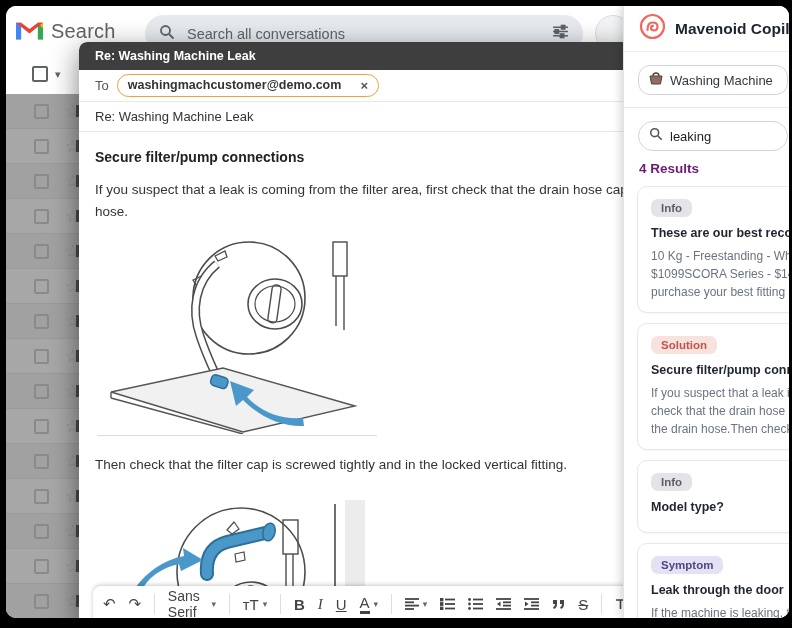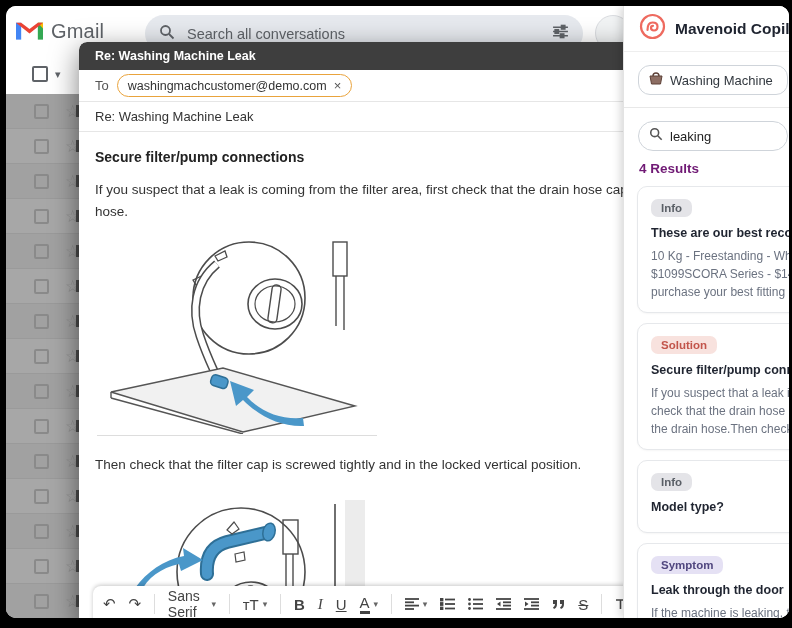--- a/index.html
+++ b/index.html
@@ -34,22 +34,22 @@
   .row-frag { position:absolute; left:70px; top:11px; width:3px; height:12px; background:#4b4b4b; }
 
   
   .compose { position:absolute; left:73px; top:36px; width:562px; bottom:-4px;
     background:#fff; box-shadow:0 8px 28px rgba(0,0,0,.5); border-radius:8px 8px 0 0; overflow:hidden; }
   .cmp-header { height:28px; background:#3e3e3e; color:#fff; display:flex; align-items:center;
     padding:0 16px; font-size:12.5px; font-weight:bold; border-radius:8px 8px 0 0; }
   .cmp-to { height:32px; display:flex; align-items:center; gap:8px; padding:0 16px;
     border-bottom:1px solid #e6e6e6; }
   .cmp-to-label { font-size:13px; color:#555; }
-  .chip { display:flex; align-items:center; gap:7px; border:1px solid #e9a33c; border-radius:14px;
-    padding:3px 10px; font-size:12.5px; color:#333; }
+  .chip { display:flex; gap:19px; border:1px solid #e9a33c; border-radius:14px;
+    padding:3px 10px; font-size:12.5px; color:#333;font-weight:bold; }
   .chip-x { font-size:13px; color:#555; cursor:pointer; }
   .cmp-subject { height:30px; display:flex; align-items:center; padding:0 16px;
     font-size:13px; color:#333; border-bottom:1px solid #e6e6e6; }
   .cmp-body { padding:13px 16px 0 16px; color:#222; }
   .body-h { font-size:14px; font-weight:bold; margin:4px 0 14px; }
   .body-p { font-size:13.5px; color:#333; line-height:1.65; }
   .body-p .pline { white-space:nowrap; overflow:hidden; display:block; }
   .illus { position:relative; background:#fff; }
   .illus-1 { width:280px; height:196px; margin:16px 0 18px 2px; border-bottom:1px solid #ddd; }
   .illus-2 { width:250px; height:108px; margin:16px 0 0 28px; }
@@ -106,21 +106,21 @@
   <div class="gm-header">
     <div class="gm-logo">
       <span>
         <svg width="27" height="21" viewBox="0 0 24 18">
           <rect x="0" y="3" width="4.6" height="15" fill="#4285f4"></rect>
           <rect x="19.4" y="3" width="4.6" height="15" fill="#34a853"></rect>
           <path d="M19.4,3 L24,3 L24,8 Z" fill="#fbbc04"></path>
           <path d="M0,3 L4.6,3 L12,8.6 L19.4,3 L24,3 L12,12.6 Z" fill="#ea4335"></path>
         </svg>
       </span>
-      <span class="gm-logo-text">Gmail</span>
+      <span class="gm-logo-text">Search</span>
     </div>
     <div class="gm-search">
       <span>
         <svg width="16" height="16" viewBox="0 0 16 16" fill="none" stroke="#5f6368" stroke-width="1.8">
           <circle cx="6.5" cy="6.5" r="4.5"></circle>
               <line x1="10" y1="10" x2="14.5" y2="14.5"></line>
         </svg>
       </span>
       <span class="gm-search-text">Search all conversations</span>
       <span>
@@ -266,21 +266,21 @@
           <path d="M120 24 C98 42 94 70 103 96 C110 117 116 128 121 140" stroke="#4c4c4c" stroke-width="9"></path>
           <path d="M120 24 C98 42 94 70 103 96 C110 117 116 128 121 140" stroke="#ffffff" stroke-width="6"></path>
           <polygon points="14,152 126,128 258,166 146,192" fill="#f1f1f1" stroke="#555" stroke-width="1.4"></polygon>
           <line x1="14" y1="152" x2="14" y2="158" stroke="#555" stroke-width="1.4"></line>
           <line x1="14" y1="158" x2="146" y2="194" stroke="#555" stroke-width="1.4"></line>
           <rect x="114" y="136" width="17" height="11" rx="4" fill="#4a97c9" stroke="#2e6f96" stroke-width="1.5" transform="rotate(18 122 141)"></rect>
           <path d="M206 178 C184 180 164 172 150 157 L157 150 L133 141 L139 166 L146 160 C161 175 182 187 207 186 Z" fill="#4a97c9"></path>
         </svg>
       </div>
 
-      <div class="body-p">Then check that the filter cap is screwed tightly and in the locked vertical position.</div>
+      <div class="body-p">Then check that the filter cap is screwed tightly and in the locked vertical fitting.</div>
 
       <div class="illus illus-2">
         <svg width="250" height="108" viewBox="0 0 250 108" fill="none">
           <circle cx="118" cy="80" r="64" stroke="#4c4c4c" stroke-width="1.6"></circle>
           <path d="M95 50 q-12 4 -14 18 q-1 10 4 16" stroke="#4c4c4c" stroke-width="1.3"></path>
           <ellipse cx="128" cy="112" rx="27" ry="22" stroke="#4c4c4c" stroke-width="1.6"></ellipse>
           <rect x="123" y="94" width="9" height="34" rx="4" stroke="#4c4c4c" stroke-width="1.4"></rect>
           <rect x="160" y="28" width="15" height="34" stroke="#4c4c4c" stroke-width="1.4"></rect>
           <line x1="163" y1="62" x2="163" y2="100" stroke="#4c4c4c" stroke-width="1.4"></line>
           <line x1="170" y1="62" x2="170" y2="104" stroke="#4c4c4c" stroke-width="1.4"></line>

